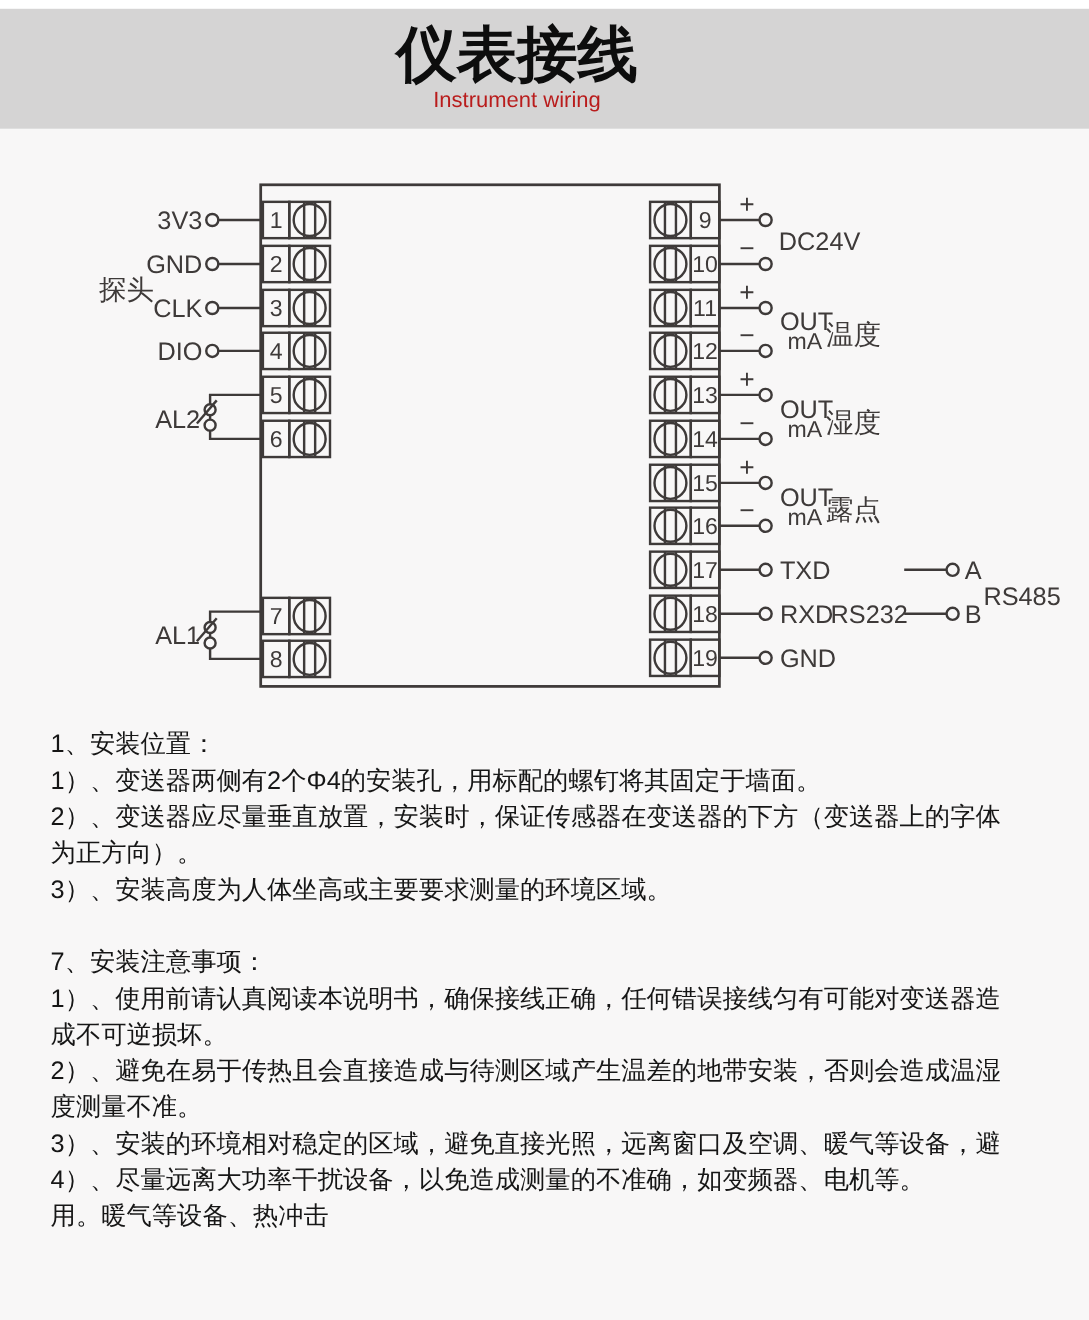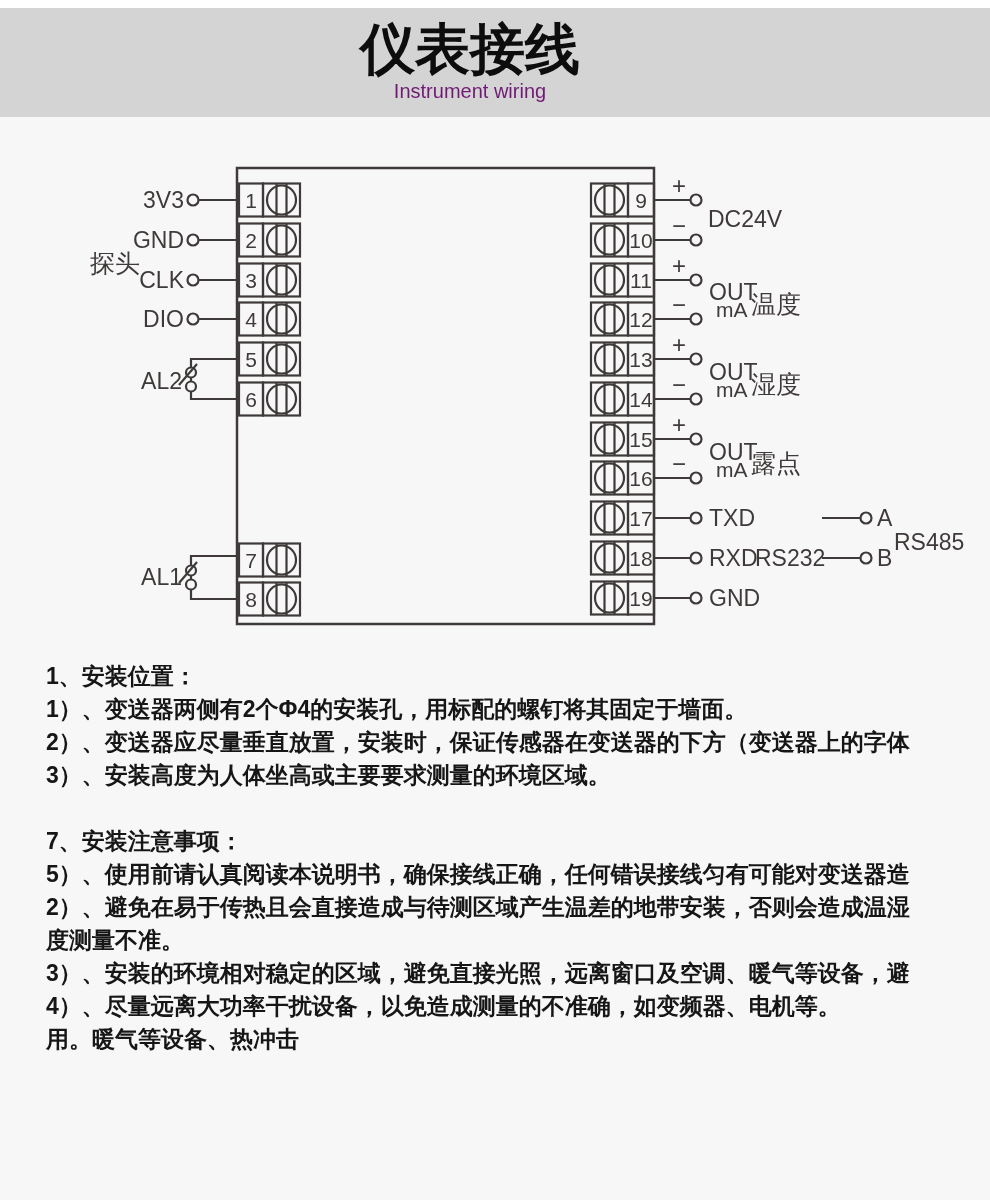--- a/index.html
+++ b/index.html
@@ -3,37 +3,37 @@
 <meta charset="utf-8">
 <style>
   html,body { margin:0; padding:0; }
   body { width:990px; height:1200px; background:#ffffff; }
   .page { position:relative; width:990px; height:1200px; background:#f8f7f7; overflow:hidden;
           font-family:"Liberation Sans", sans-serif; }
   .top-strip { position:absolute; top:0; left:0; width:990px; height:8px; background:#ffffff; }
   .header { position:absolute; top:8px; left:0; width:940px; height:109px;
             background:#d5d4d4; padding-right:76px; text-align:center; }
   .title { margin-top:13px; font-size:55px; line-height:57px; font-weight:bold; color:#0d0d0d; }
-  .subtitle { margin-top:2px; font-size:20px; line-height:22px; color:#701a75; }
+  .subtitle { margin-top:2px; font-size:20px; line-height:22px; color:#b91c1c; }
 
   #diagram { position:absolute; top:110px; left:0; }
   #diagram rect, #diagram line, #diagram path, #diagram polyline {
       stroke:#3e3a39; stroke-width:2.2; fill:none; }
   #diagram .dev { stroke-width:2.5; }
   #diagram circle { stroke:#3e3a39; stroke-width:2.2; fill:#f8f7f7; }
   #diagram text { fill:#3e3a39; stroke:none; font-family:"Liberation Sans", sans-serif; }
   #diagram .lat  { font-size:23px; }
   #diagram .lat-sm { font-size:21px; }
   #diagram .cjk  { font-size:25px; }
   #diagram .tnum { font-size:21px; }
   #diagram .sign { font-size:24px; }
 
   .notes { position:absolute; top:660px; left:0; width:990px; padding:0 30px 0 46px;
            box-sizing:border-box; font-size:23px; line-height:33px; color:#161616;
-           font-weight:700; }
+           font-weight:400; }
   .tline { height:33px; white-space:pre; }
   .tline.blank { height:33px; }
 </style>
 </head>
 <body>
 
 <div class="page">
 
   <div class="top-strip"></div>
 
@@ -299,24 +299,26 @@
         <circle cx="866" cy="558" r="5.5"></circle>
       <text class="lat" x="877" y="566">B</text>
       <text class="lat" x="894" y="550">RS485</text>
     </g>
   </svg>
 
   <div class="notes">
     <div class="tline">1、安装位置：</div>
     <div class="tline">1）、变送器两侧有2个Φ4的安装孔，用标配的螺钉将其固定于墙面。</div>
     <div class="tline">2）、变送器应尽量垂直放置，安装时，保证传感器在变送器的下方（变送器上的字体</div>
+    <div class="tline">为正方向）。</div>
     <div class="tline">3）、安装高度为人体坐高或主要要求测量的环境区域。</div>
     <div class="tline blank"></div>
     <div class="tline">7、安装注意事项：</div>
-    <div class="tline">5）、使用前请认真阅读本说明书，确保接线正确，任何错误接线匀有可能对变送器造</div>
+    <div class="tline">1）、使用前请认真阅读本说明书，确保接线正确，任何错误接线匀有可能对变送器造</div>
+    <div class="tline">成不可逆损坏。</div>
     <div class="tline">2）、避免在易于传热且会直接造成与待测区域产生温差的地带安装，否则会造成温湿</div>
     <div class="tline">度测量不准。</div>
     <div class="tline">3）、安装的环境相对稳定的区域，避免直接光照，远离窗口及空调、暖气等设备，避</div>
     <div class="tline">4）、尽量远离大功率干扰设备，以免造成测量的不准确，如变频器、电机等。</div>
     <div class="tline">用。暖气等设备、热冲击</div>
   </div>
 
 </div>
 
 </body></html>

